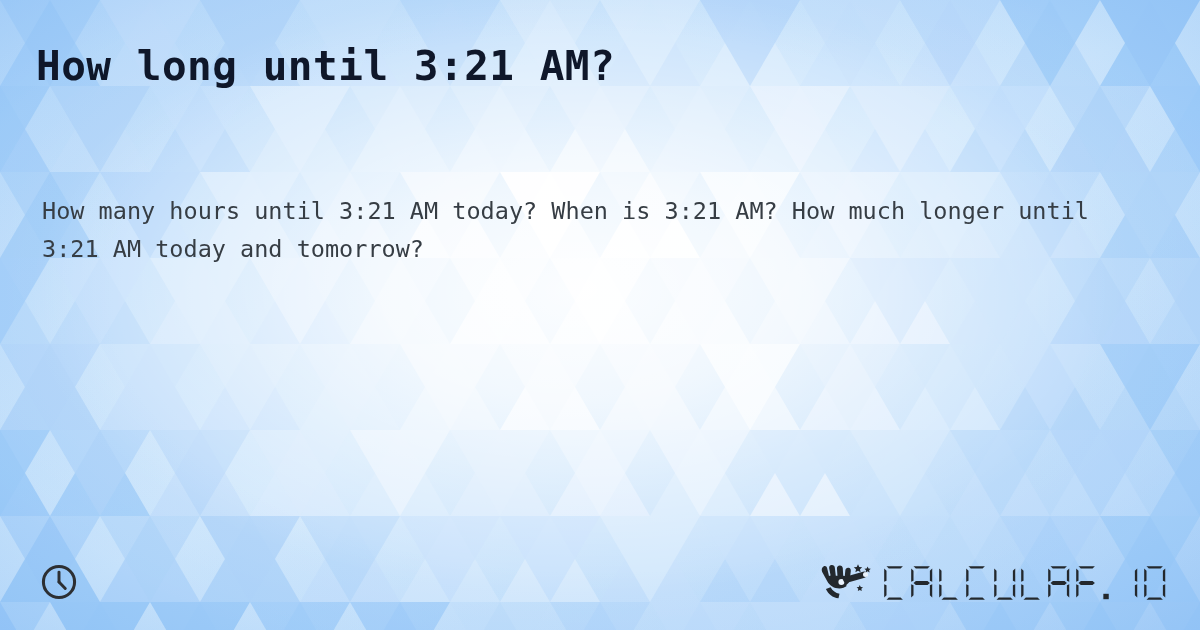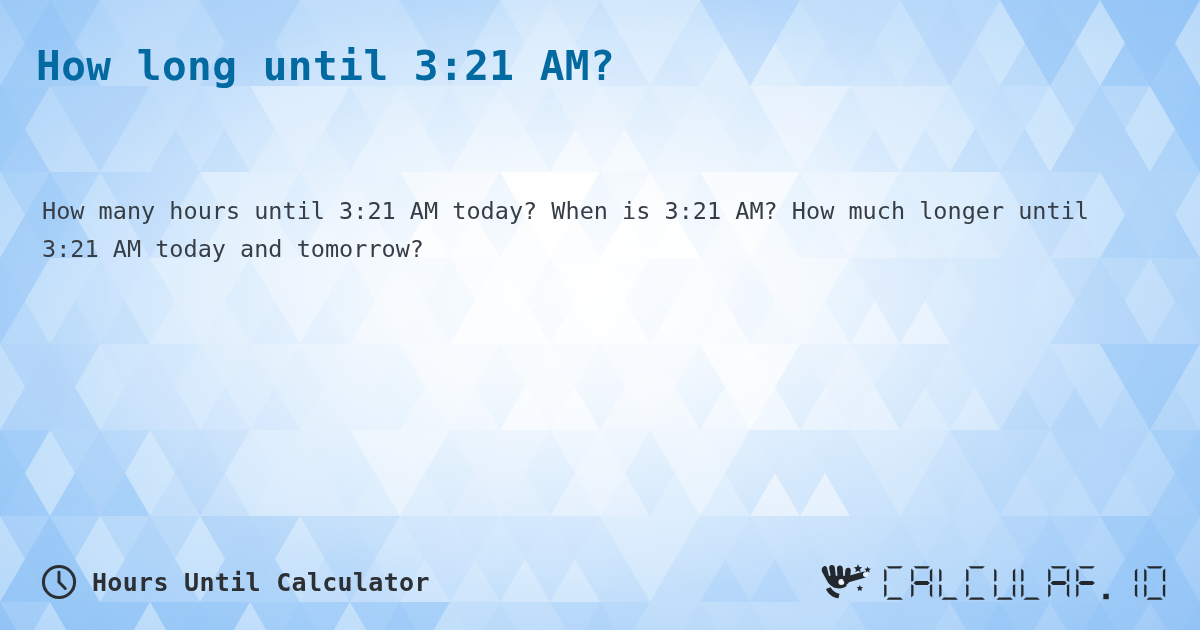--- a/index.html
+++ b/index.html
@@ -62,21 +62,21 @@
 
   .page-title {
     position: absolute;
     left: 36px;
     top: 42px;
     margin: 0;
     font-family: "DejaVu Sans Mono", monospace;
     font-size: 41px;
     font-weight: 700;
     letter-spacing: 0.5px;
-    color: #0369a1;
+    color: #0f172a;
     white-space: nowrap;
   }
 
   .page-desc {
     position: absolute;
     left: 34px;
     top: 184px;
     width: 1080px;
     margin: 8px;
     font-family: "DejaVu Sans Mono", monospace;
@@ -500,21 +500,20 @@
     <p class="page-desc">How many hours until 3:21 AM today? When is 3:21 AM? How much longer until 3:21 AM today and tomorrow?</p>
 
     <div class="footer">
 
       <div class="brand-left">
         <svg class="clock-icon" viewBox="0 0 40 40" aria-hidden="true">
           <circle cx="20" cy="20" r="16.4" fill="none" stroke="#2c2f33" stroke-width="3.2"></circle>
           <line x1="20" y1="20" x2="20" y2="9.6" stroke="#2c2f33" stroke-width="3.1" stroke-linecap="round"></line>
           <line x1="20" y1="20" x2="26.6" y2="26.8" stroke="#2c2f33" stroke-width="3.1" stroke-linecap="round"></line>
         </svg>
-        <span class="brand-left-label">Hours Until Calculator</span>
       </div>
 
       <div class="brand-right">
         <svg class="wand-icon" viewBox="0 0 58 42" aria-hidden="true">
           <g fill="#23282d">
 
             <path d="M6.5 6.5c1.6-1.0 3.2-0.2 3.6 1.6l1.9 8.0 1.6-0.5-1.4-7.2c-0.35-1.85 0.7-3.25 2.45-3.4 1.75-0.15 3.0 0.95 3.2 2.7l0.95 8.1 1.65-0.15-0.5-7.1c-0.12-1.8 1.05-3.05 2.8-3.1 1.75-0.05 2.95 1.1 3.05 2.85l0.4 7.5 1.6 0.1 0.55-5.6c0.18-1.75 1.5-2.8 3.15-2.55 1.6 0.25 2.5 1.55 2.3 3.25l-1.0 8.3c-0.2 1.6-0.6 2.7-1.35 3.7-0.6 0.8-1.45 1.5-2.35 2.1l0.6 1.0c-2.1 1.55-4.55 2.3-7.25 2.3-5.35 0-9.6-2.6-12.2-7.2L5.2 11.9c-0.95-2.05-0.45-4.3 1.3-5.4z"></path>
 
             <path d="M13.6 27.2c1.9 3.5 5.0 5.8 8.9 6.5l-1.0 4.6c-5.9-0.9-10.3-4.2-12.6-9.4z"></path>
 

